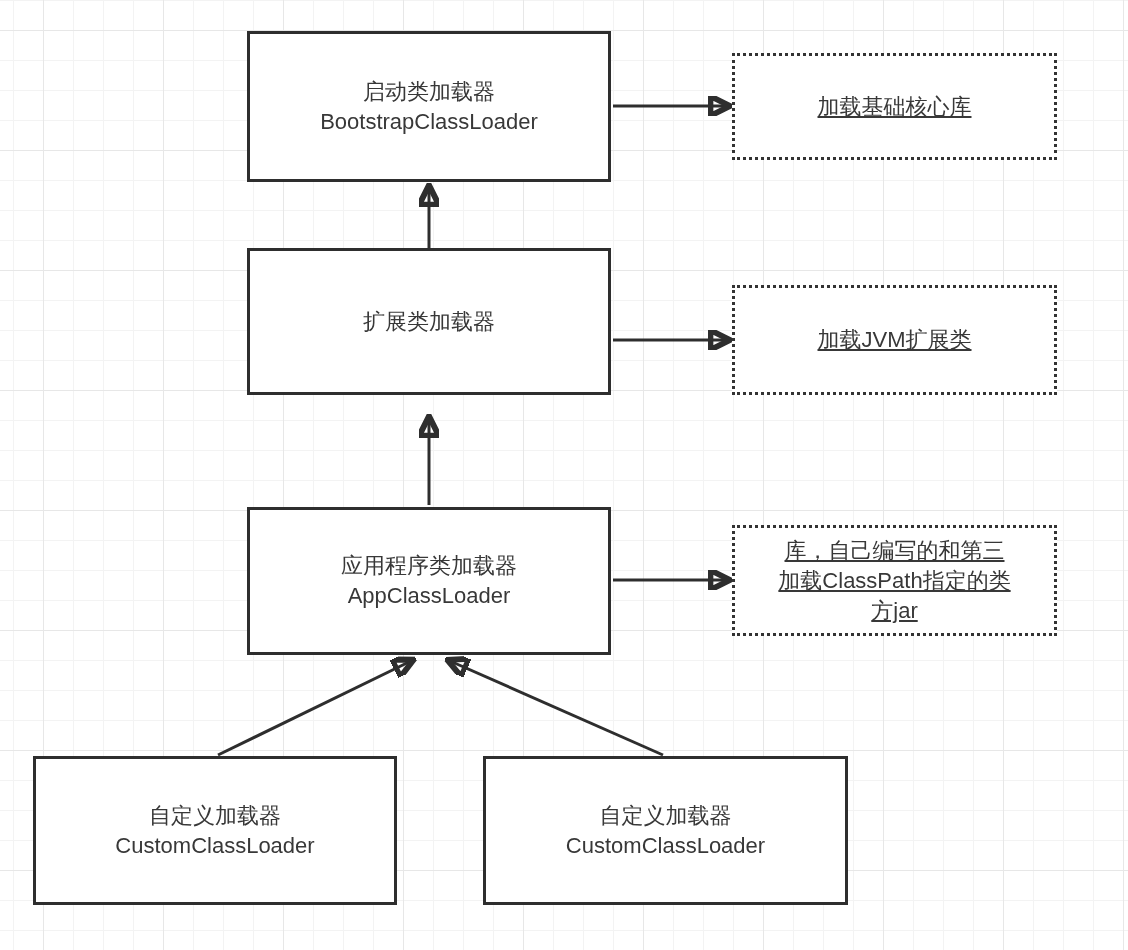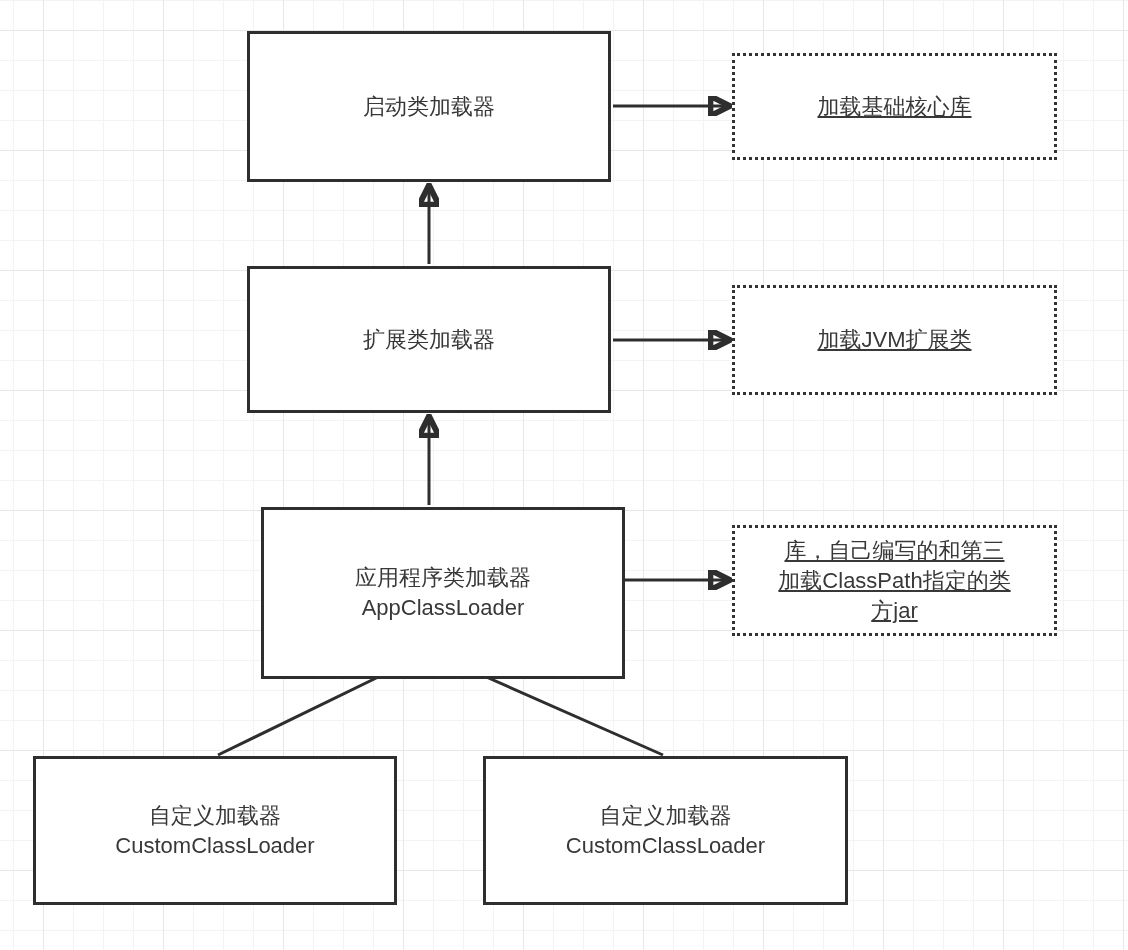--- a/index.html
+++ b/index.html
@@ -64,27 +64,28 @@
     <path d="M 429 505 L 429 419" marker-end="url(#ah)"></path>
     <path d="M 613 106 L 727 106" marker-end="url(#ah)"></path>
     <path d="M 613 340 L 727 340" marker-end="url(#ah)"></path>
     <path d="M 613 580 L 727 580" marker-end="url(#ah)"></path>
     <path d="M 218 755 L 411 661" marker-end="url(#ah)"></path>
     <path d="M 663 755 L 450 661" marker-end="url(#ah)"></path>
   </svg>
 
   <div class="box solid" style="left:247px; top:31px; width:364px; height:151px;text-align:center;">
     <div>启动类加载器</div>
+    <div>BootstrapClassLoader</div>
   </div>
 
-  <div class="box solid" style="left:247px; top:266px; width:364px; height:147px;gap:48px;">
+  <div class="box solid" style="left:247px; top:248px; width:364px; height:147px;gap:48px;">
     <div>扩展类加载器</div>
   </div>
 
-  <div class="box solid" style="left:261px; top:507px; width:364px; height:172px;">
+  <div class="box solid" style="left:247px; top:507px; width:364px; height:148px;">
     <div>应用程序类加载器</div>
     <div>AppClassLoader</div>
   </div>
 
   <div class="box solid" style="left:33px; top:756px; width:364px; height:149px;">
     <div>自定义加载器</div>
     <div>CustomClassLoader</div>
   </div>
 
   <div class="box solid" style="left:483px; top:756px; width:365px; height:149px;">

